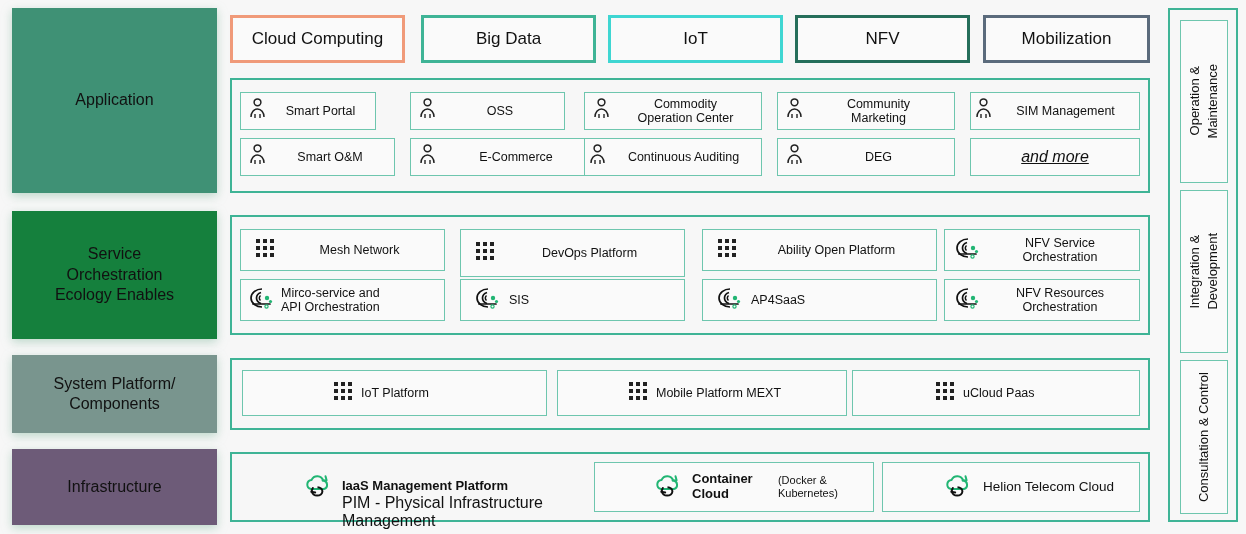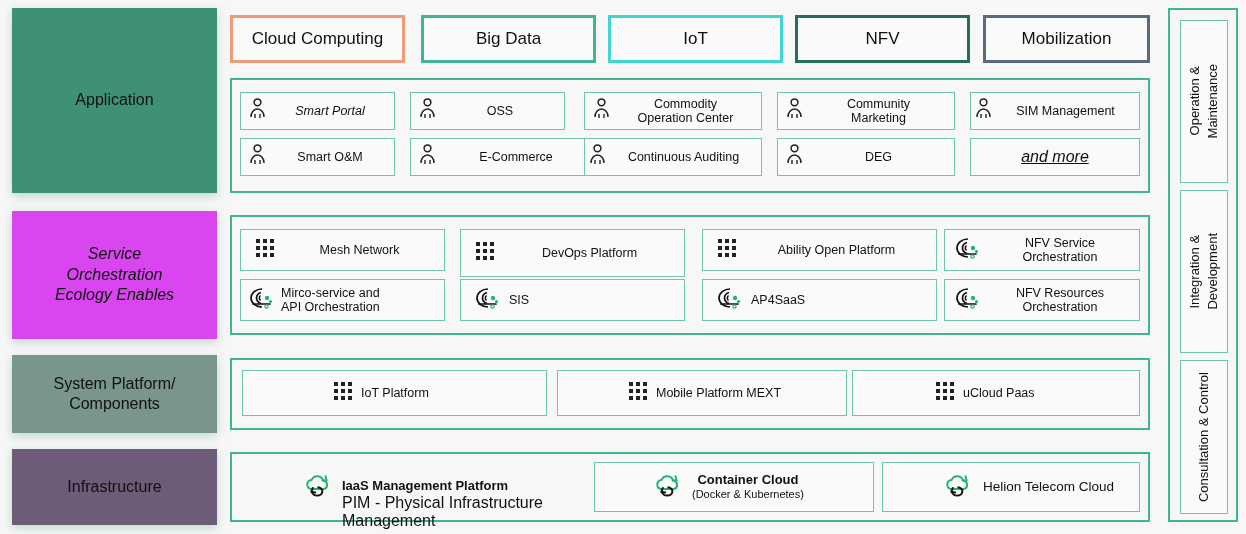--- a/index.html
+++ b/index.html
@@ -70,39 +70,39 @@
     text-align:center;
     font-size:13px;
     line-height:1.35;
     white-space:pre-line;
   }
 
   
   .ico { flex:0 0 auto; display:block; margin-left:8px; }
   .ico-tight { margin-left:4px; }
 
-  .twoline { display:flex; flex-direction:column; align-items:center; justify-content:center; }
+  .twoline { display:flex; flex-direction:row; align-items:center; justify-content:center; }
   .twoline .sub { font-size:11px; }
 
   .stack-left { display:flex; flex-direction:column; justify-content:center; }
   .stack-left .t1 { font-weight:bold; font-size:13px; }
   .stack-left .t2 { font-size:16px; }
 
   .andmore { font-style:italic; text-decoration:underline; font-size:16px; }
 </style>
 </head>
 <body>
 
 <div id="stage">
 
   <div class="layer-label" style="left:12px; top:8px; width:205px; height:185px; background:#3f9175;">
     <span style="white-space:pre-line;">Application</span>
   </div>
 
-  <div class="layer-label" style="left:12px; top:211px; width:205px; height:128px; background:#d946ef;font-style:italic;">
+  <div class="layer-label" style="left:12px; top:211px; width:205px; height:128px; background:#15803d;">
     <span style="white-space:pre-line;">Service
 Orchestration
 Ecology Enables</span>
   </div>
 
   <div class="layer-label" style="left:12px; top:355px; width:205px; height:78px; background:#79958e;">
     <span style="white-space:pre-line;">System Platform/
 Components</span>
   </div>
 
@@ -121,21 +121,21 @@
   </div>
   <div class="chip" style="left:795px; top:15px; width:175px; height:48px; border-color:#256e5a;">
     <span>NFV</span>
   </div>
   <div class="chip" style="left:983px; top:15px; width:167px; height:48px; border-color:#5b6b7c;">
     <span>Mobilization</span>
   </div>
 
   <div class="teal-outer" style="left:230px; top:78px; width:920px; height:115px;">
 
-    <div class="cell" style="left:8px; top:12px; width:155px; height:38px;font-style:italic;">
+    <div class="cell" style="left:8px; top:12px; width:136px; height:38px;">
       <span class="ico">
         <svg width="17" height="22" viewBox="0 0 17 22">
           <circle cx="8.5" cy="4.3" r="3.4" fill="none" stroke="#222" stroke-width="1.5"></circle>
           <path d="M2 19 A6.5 8 0 0 1 15 19" fill="none" stroke="#222" stroke-width="1.5"></path>
           <line x1="6" y1="16" x2="6" y2="20" stroke="#222" stroke-width="1.4"></line>
           <line x1="11" y1="16" x2="11" y2="20" stroke="#222" stroke-width="1.4"></line>
         </svg>
       </span>
       <span class="lbl" style="white-space:pre-line;">Smart Portal</span>
     </div>

